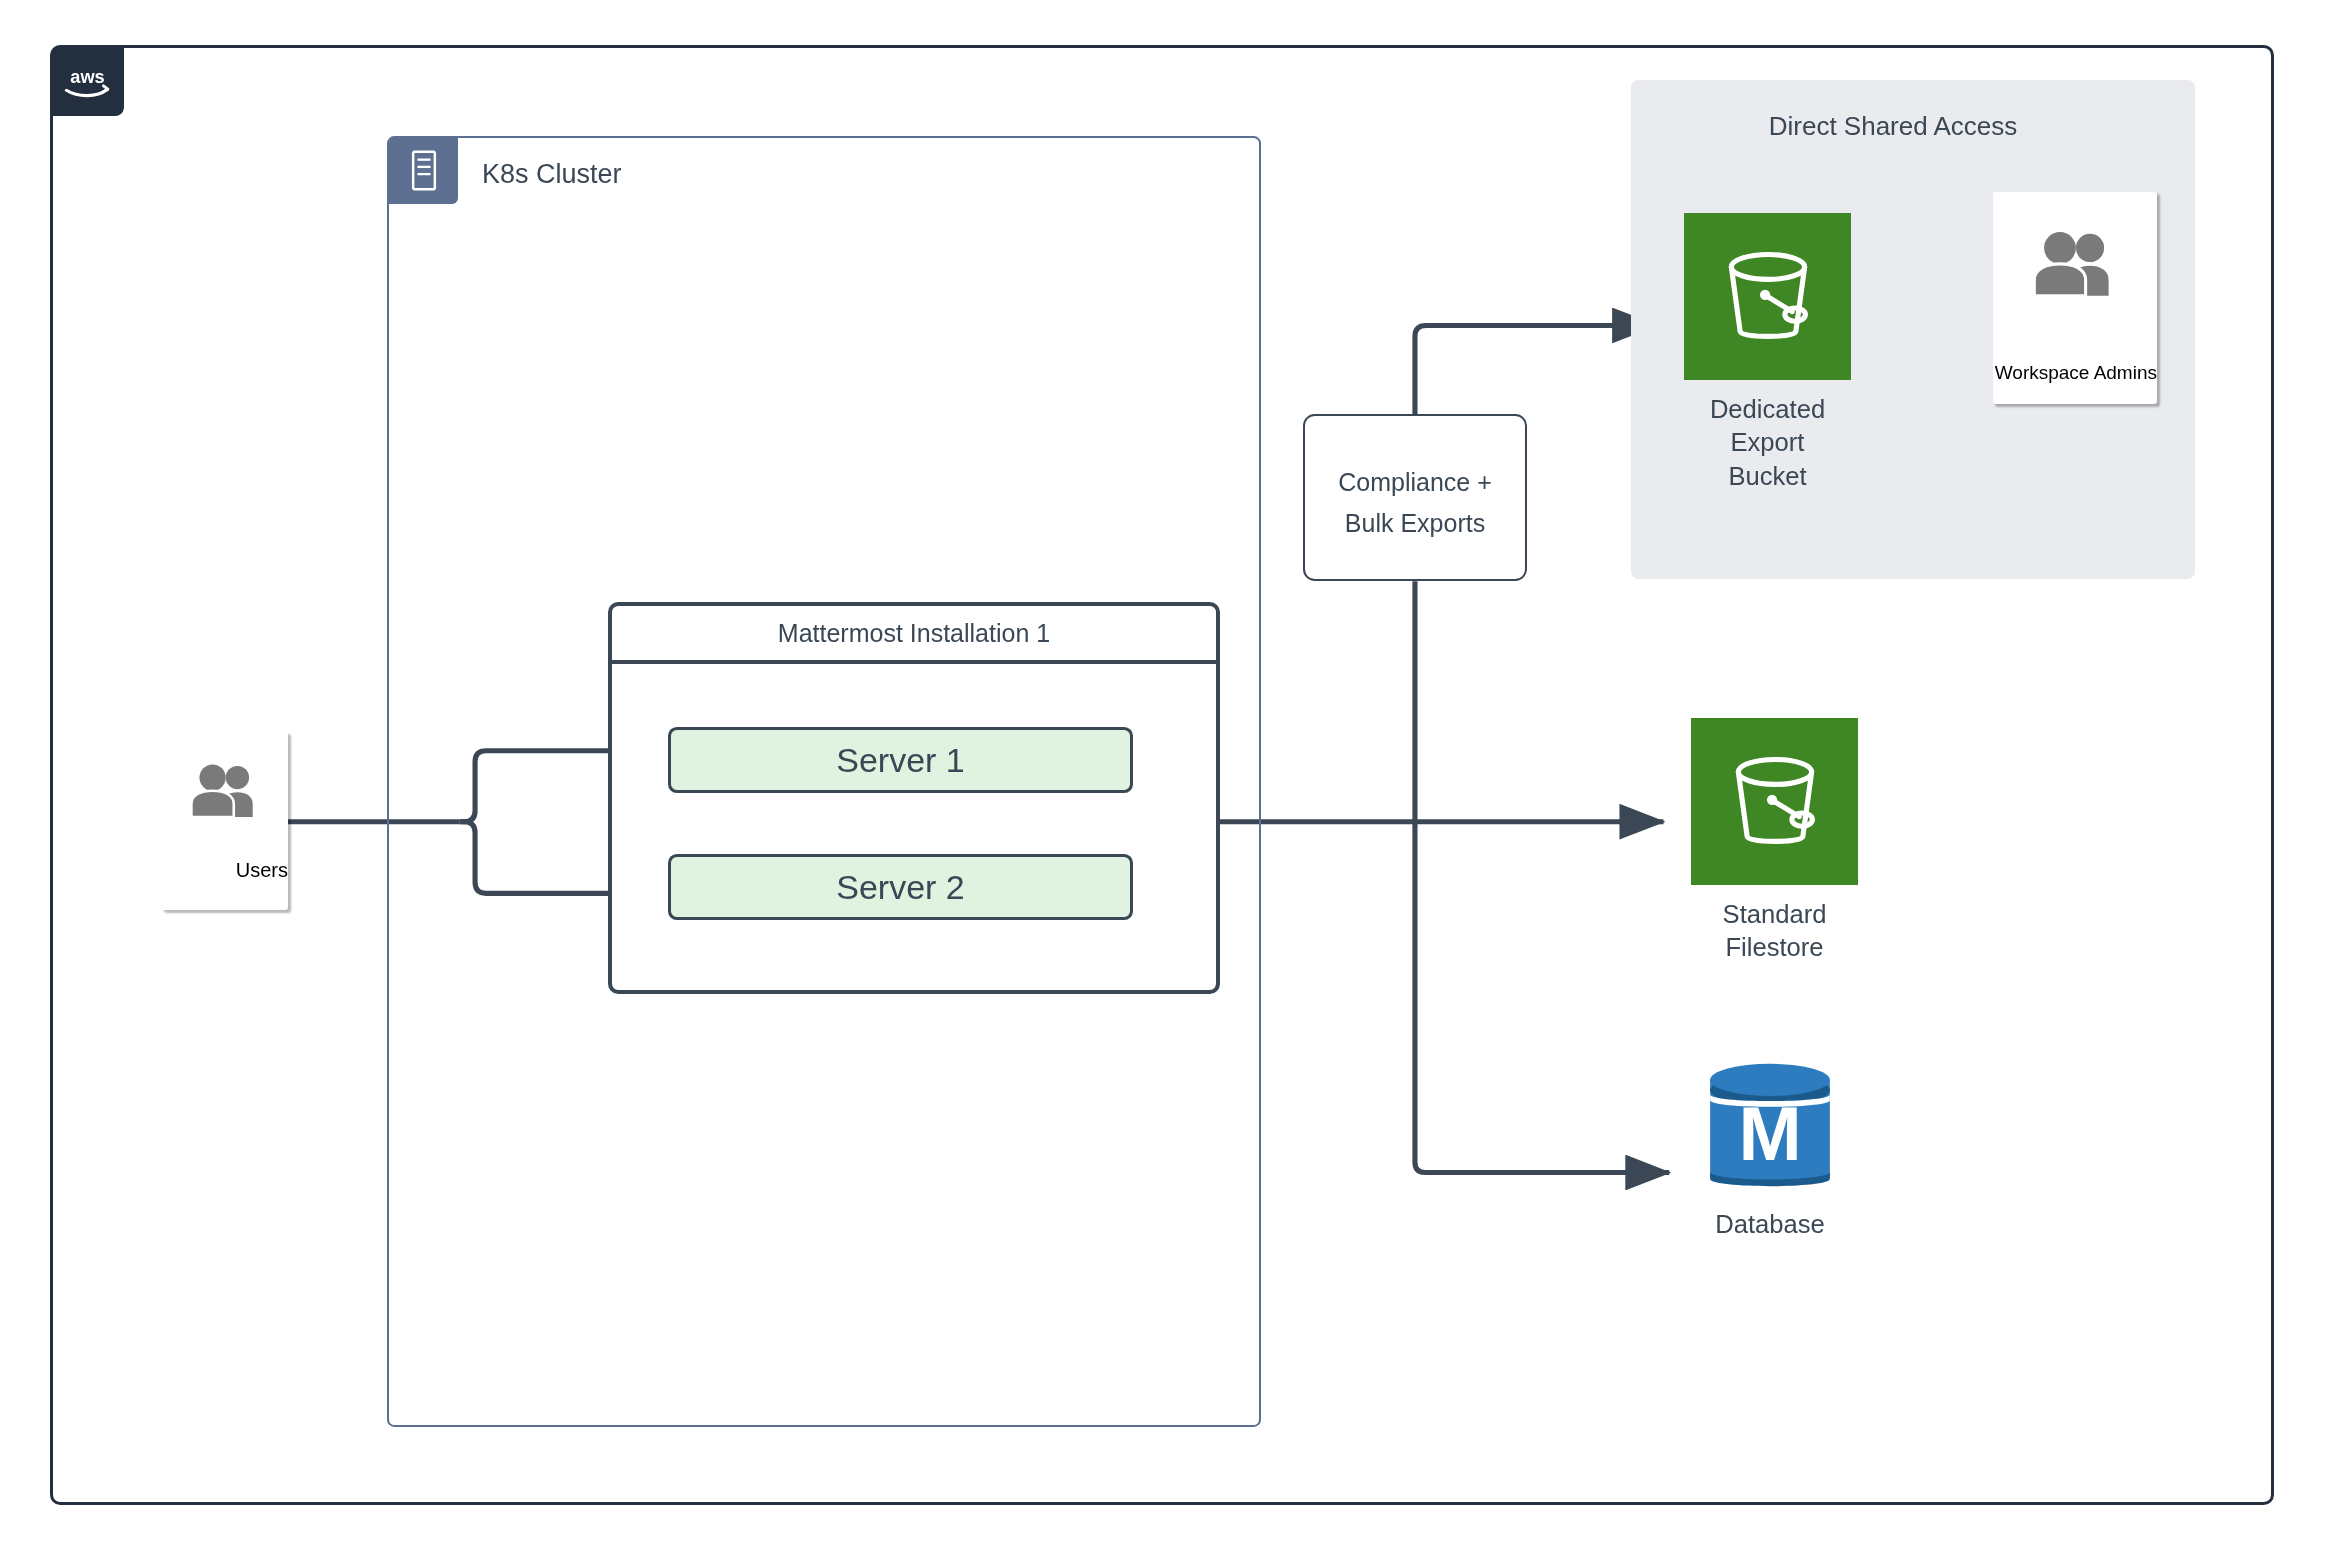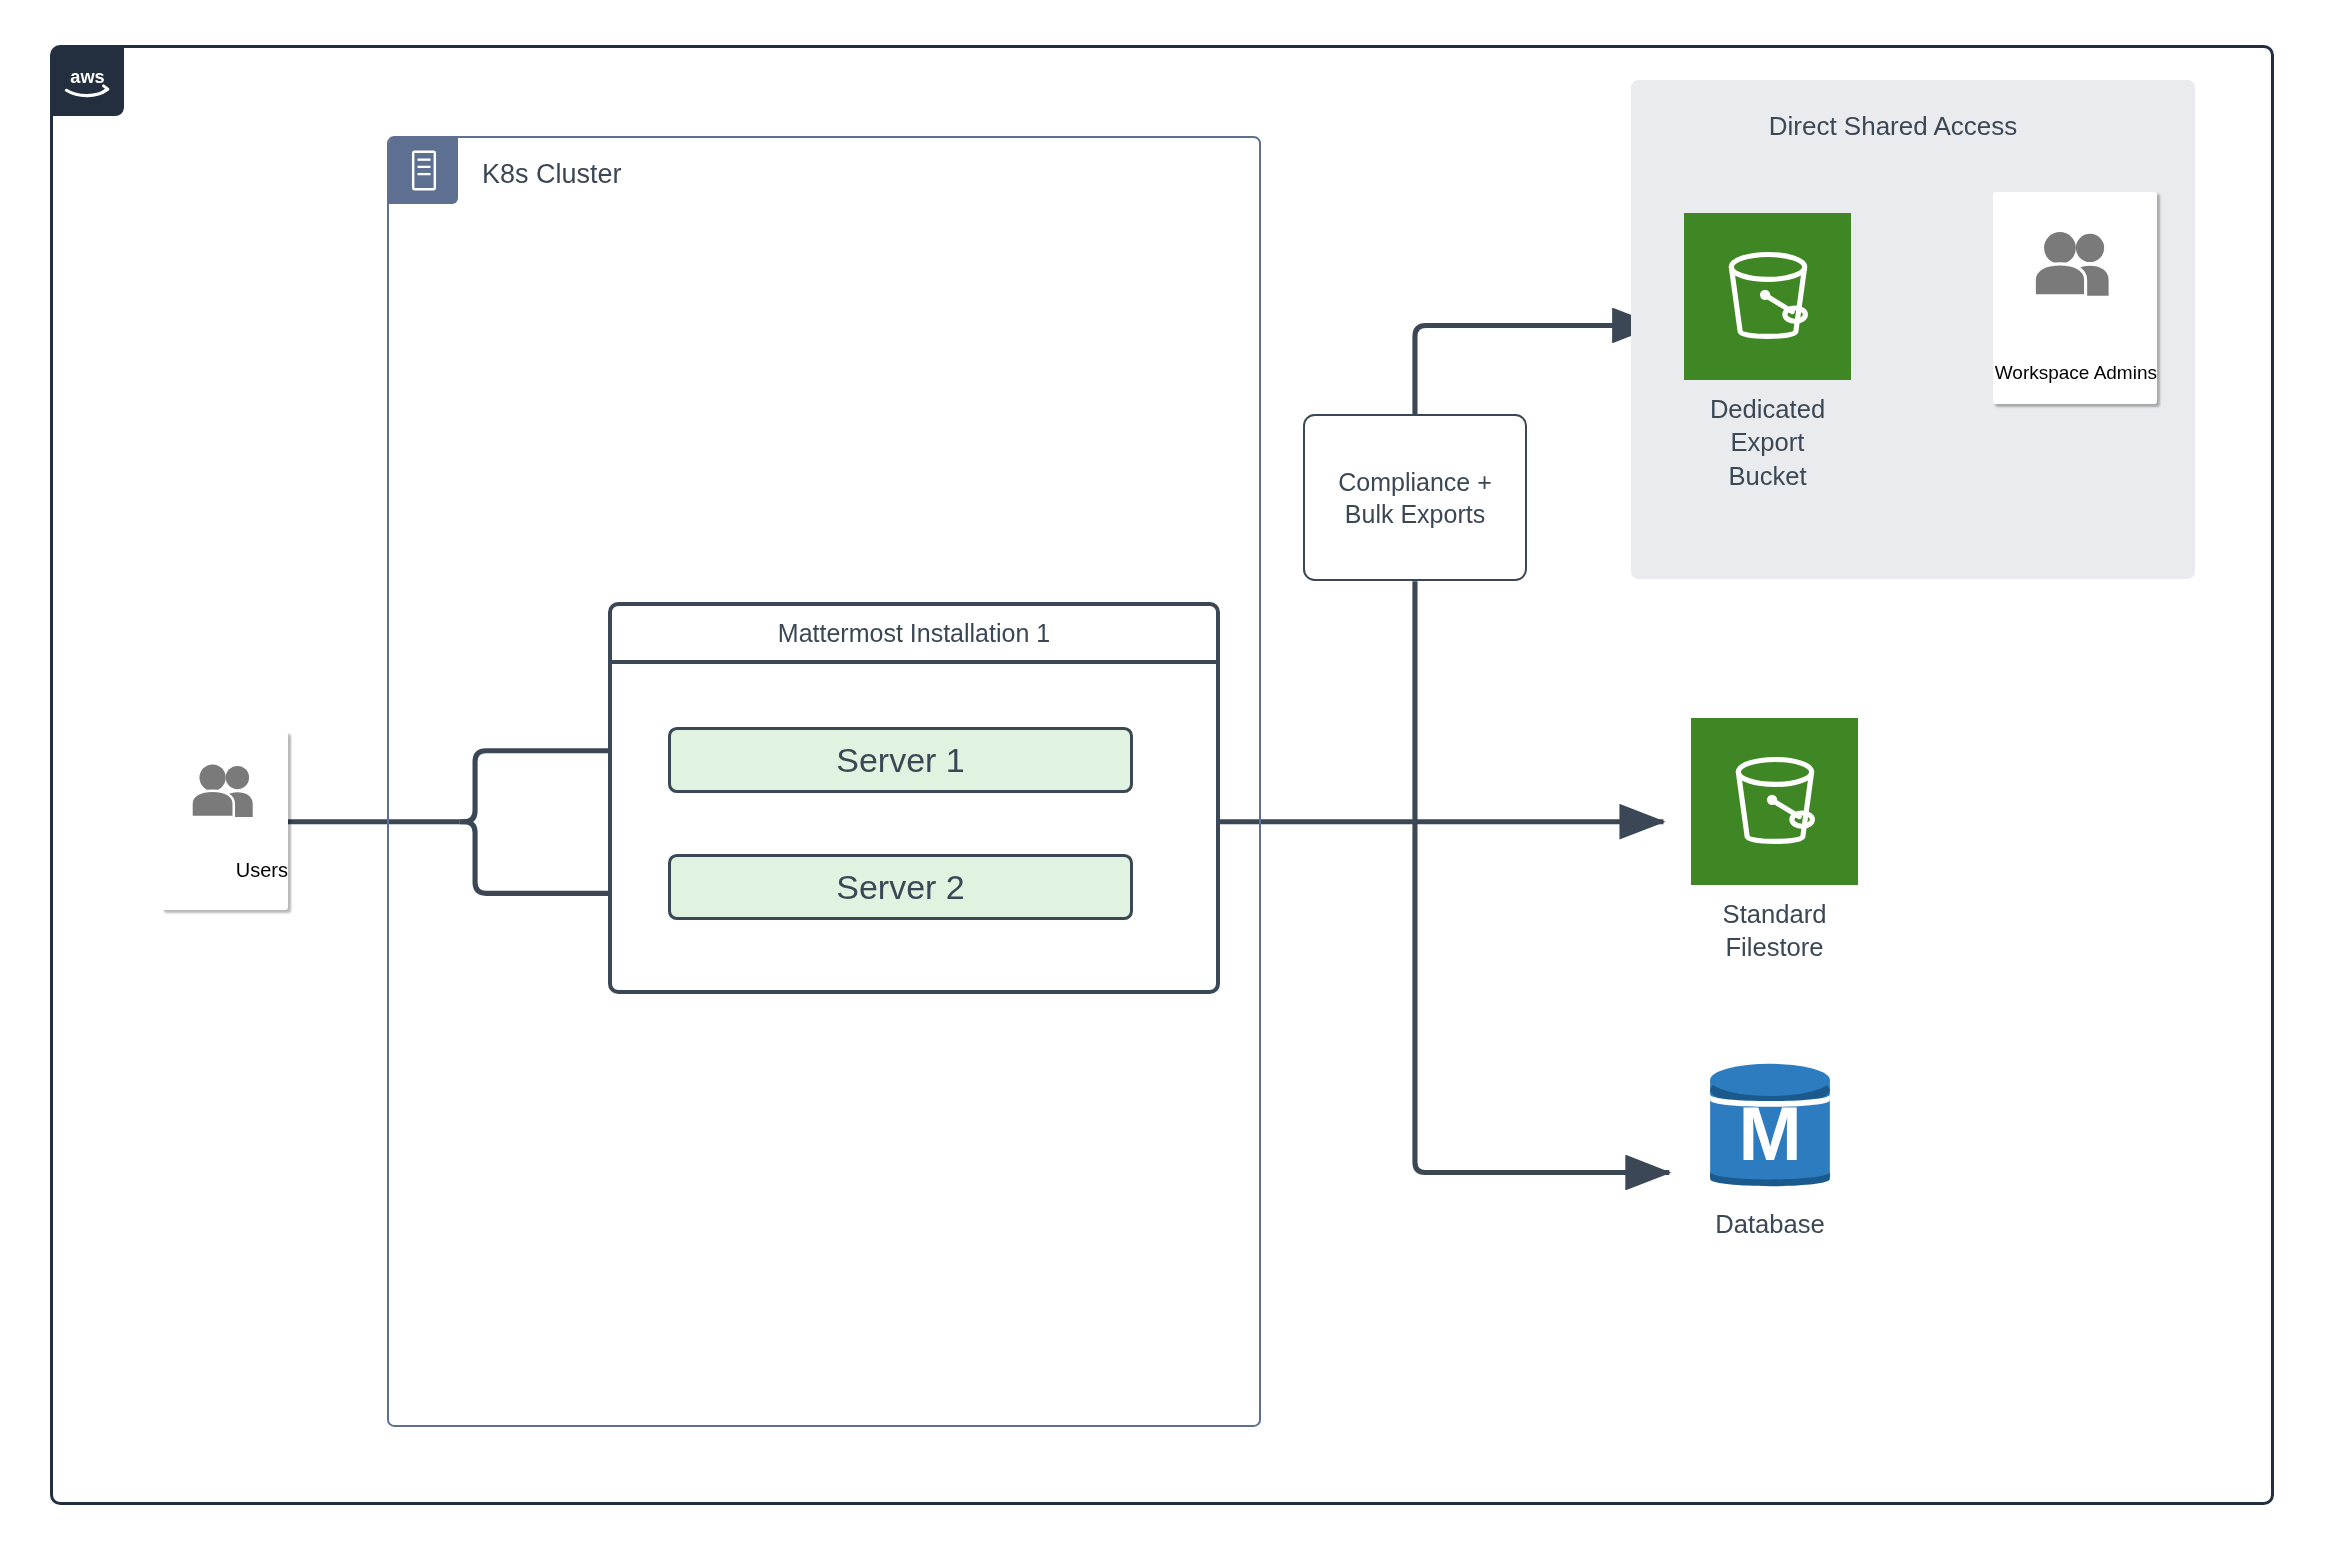--- a/index.html
+++ b/index.html
@@ -144,20 +144,21 @@
     flex-direction: column;
     align-items: center;
     justify-content: center;
     line-height: 1.28;
   }
   .compliance-box .lbl {
     font-size: 25px;
     color: #3B4754;
     text-align: center;
     white-space: nowrap;
+    margin-top: 9px;
   }
 
   
   .dsa-group {
     position: absolute;
     left: 1631px;
     top: 80px;
     width: 564px;
     height: 499px;
     background: #E9EBEF;

